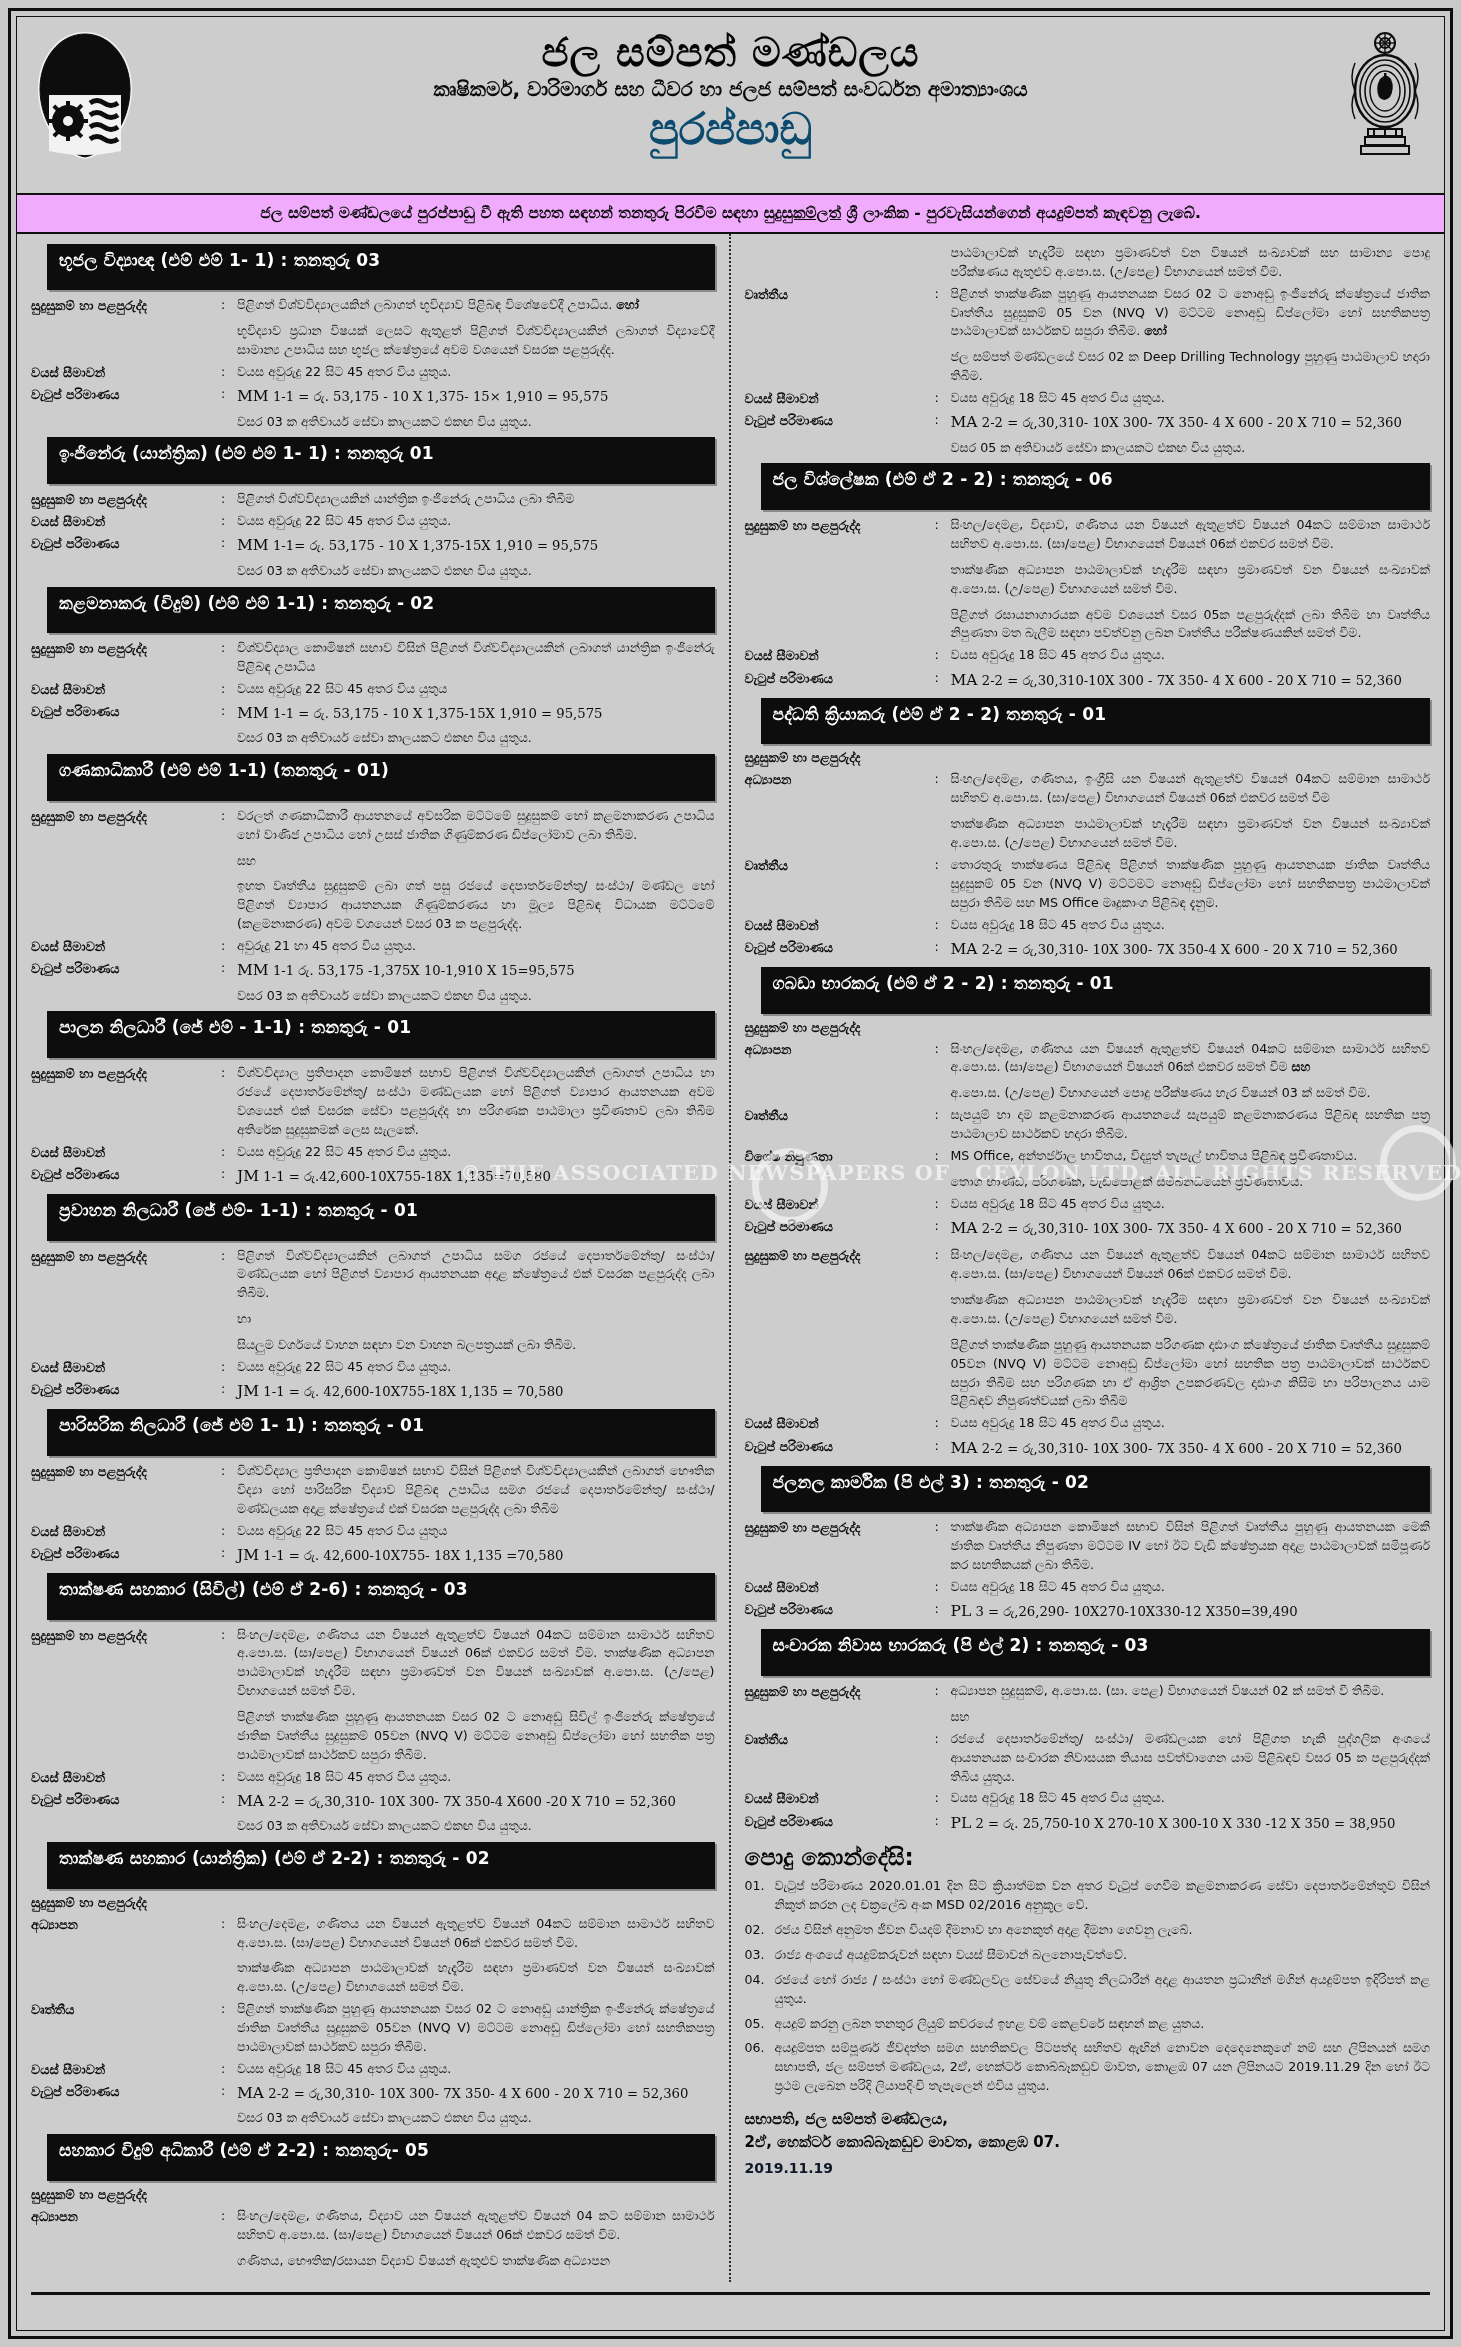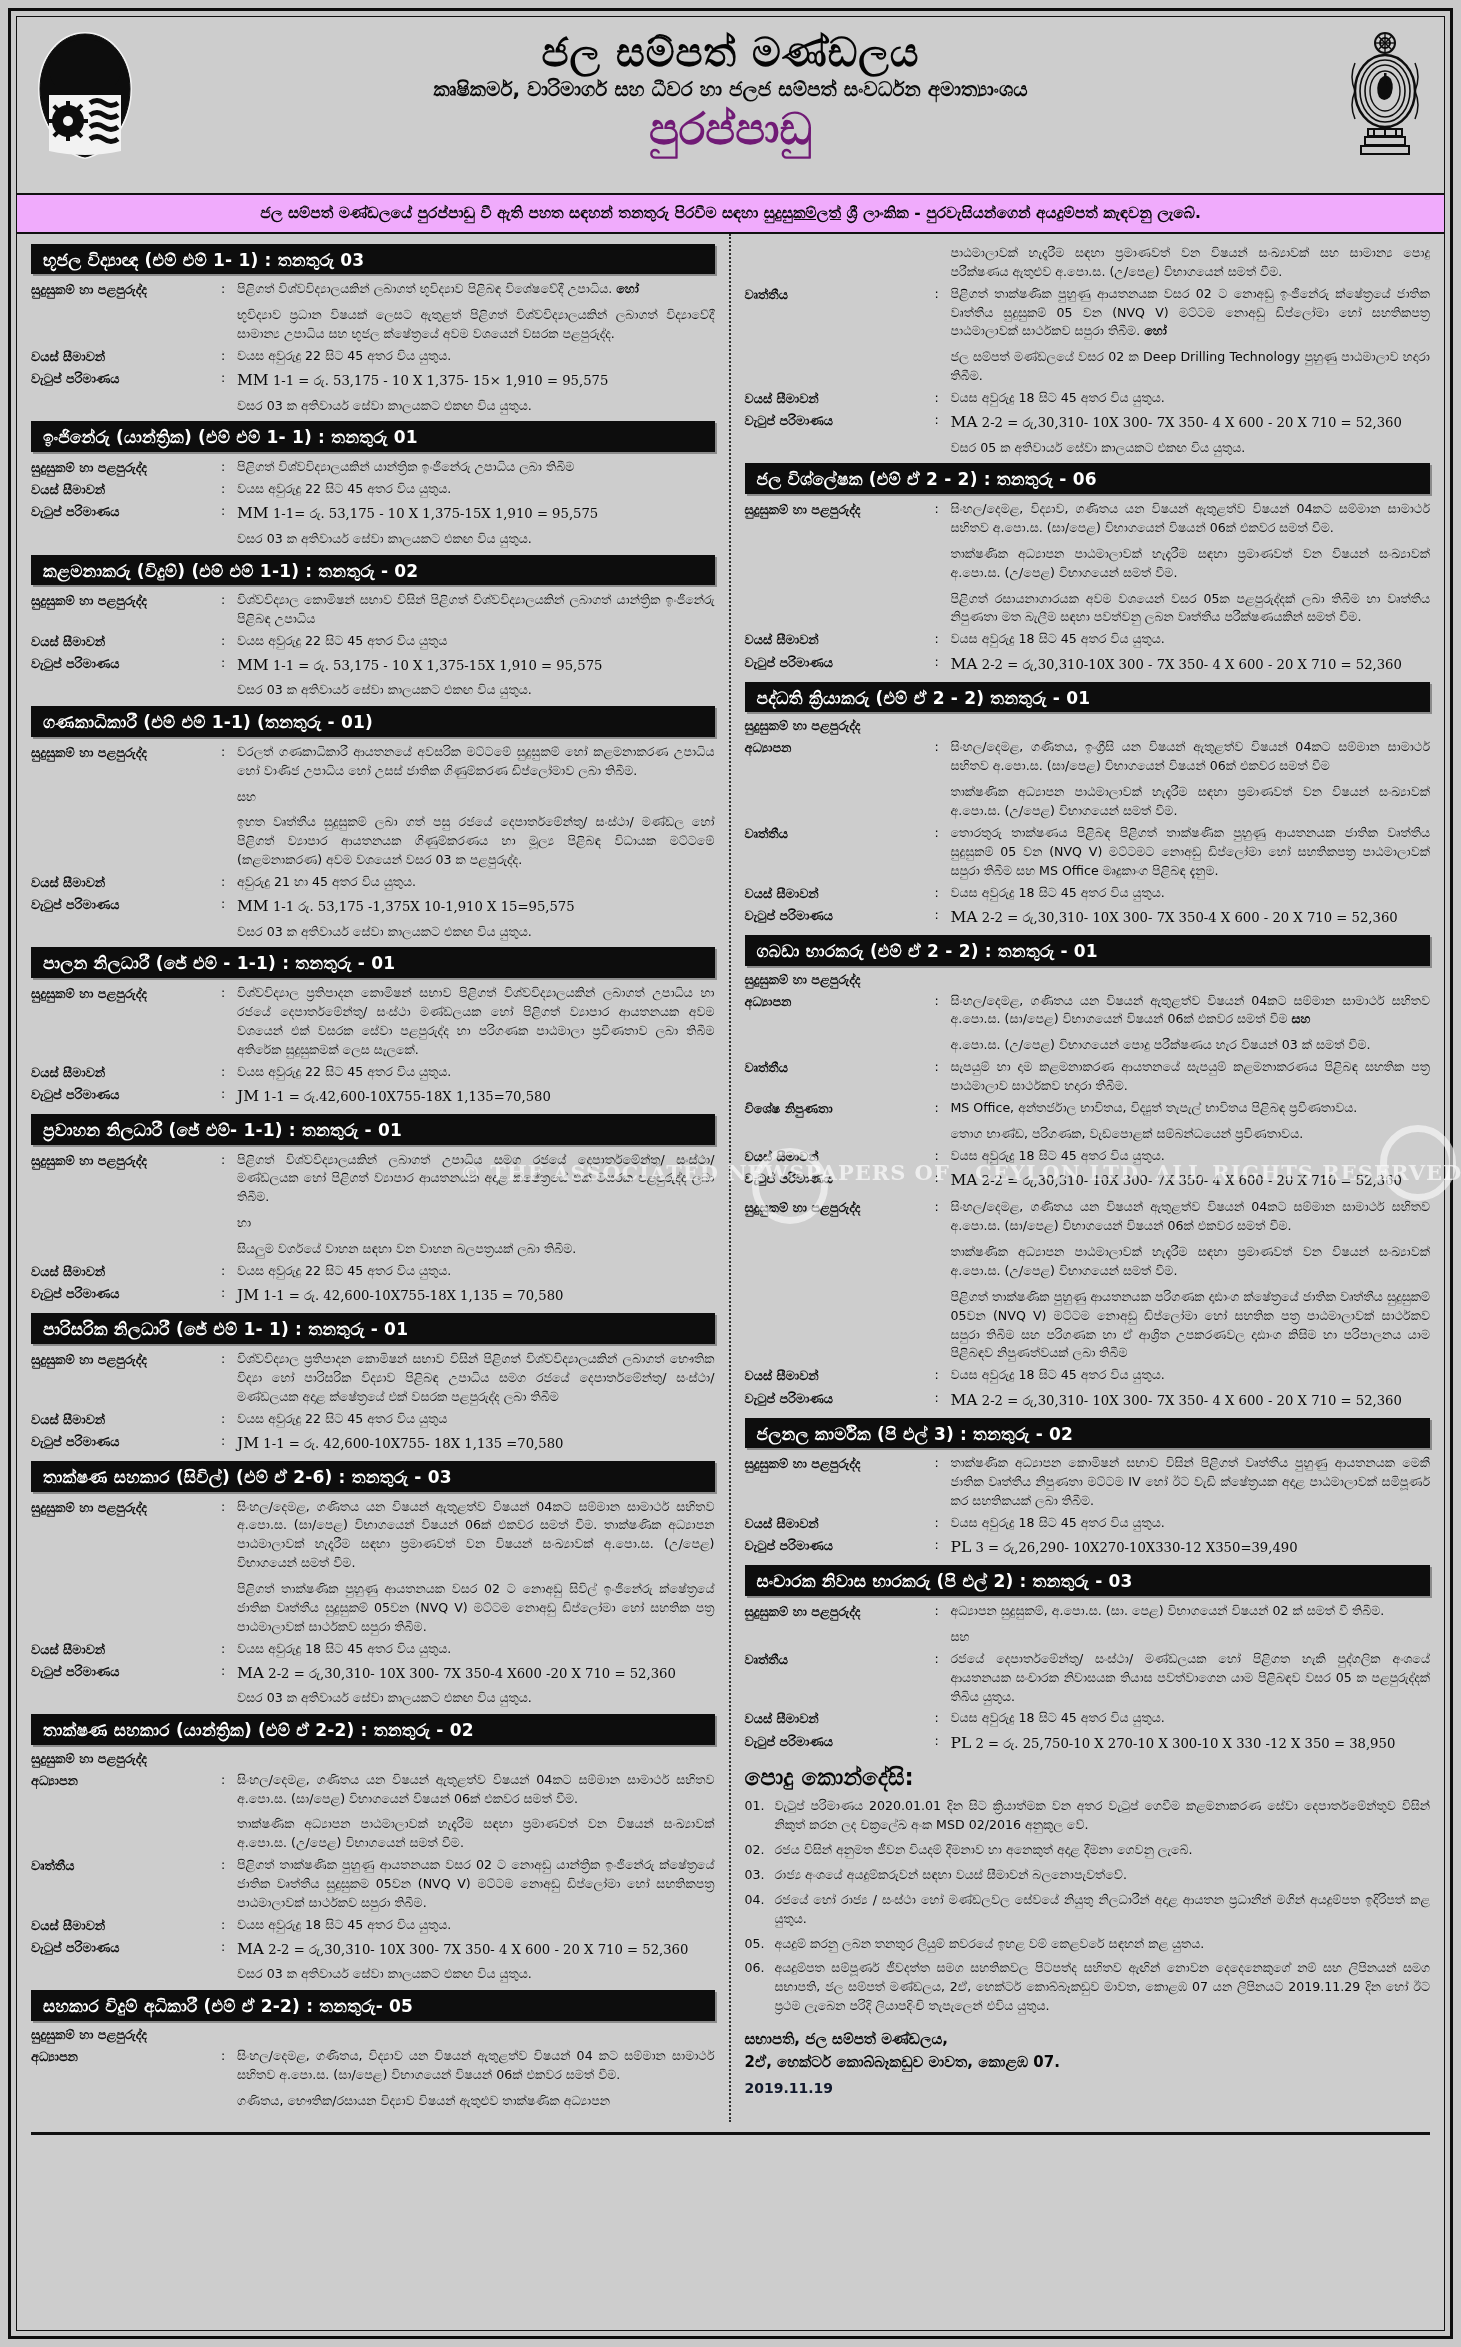--- a/index.html
+++ b/index.html
@@ -53,21 +53,21 @@
   .ministry-title {
     font-size: 20px;
     font-weight: bold;
     color: #0a0a0a;
     line-height: 1.2;
     margin: 2px 0 4px 0;
   }
   .vacancy-word {
     font-size: 44px;
     font-weight: bold;
-    color: #701a75;
+    color: #0c4a6e;
     line-height: 1.1;
     margin: 0;
   }
   
   .logo-left {
     position: absolute;
     left: 18px; top: 14px;
     width: 100px; height: 128px;
   }
   .logo-right {
@@ -102,25 +102,26 @@
   }
   .col-left  { border-right: 2px dotted #2b2b2b; }
 
   
   .job { margin-bottom: 6px; }
   .job-title {
     background: #0d0d0d;
     color: #ffffff;
     font-size: 17px;
     font-weight: bold;
-    padding: 7px 12px 4px 12px;
+    padding: 7px 12px 20px 12px;
     line-height: 1.15;
     letter-spacing: 0.2px;
     margin-bottom: 6px;
     box-shadow: 2px 2px 0 rgba(60,60,60,.45);
+    margin-left: 16px;
   }
   .row {
     display: flex;
     align-items: flex-start;
     margin-bottom: 3px;
     font-size: 12.6px;
     color: #0b0b0b;
     line-height: 1.5;
   }
   .row-label {

